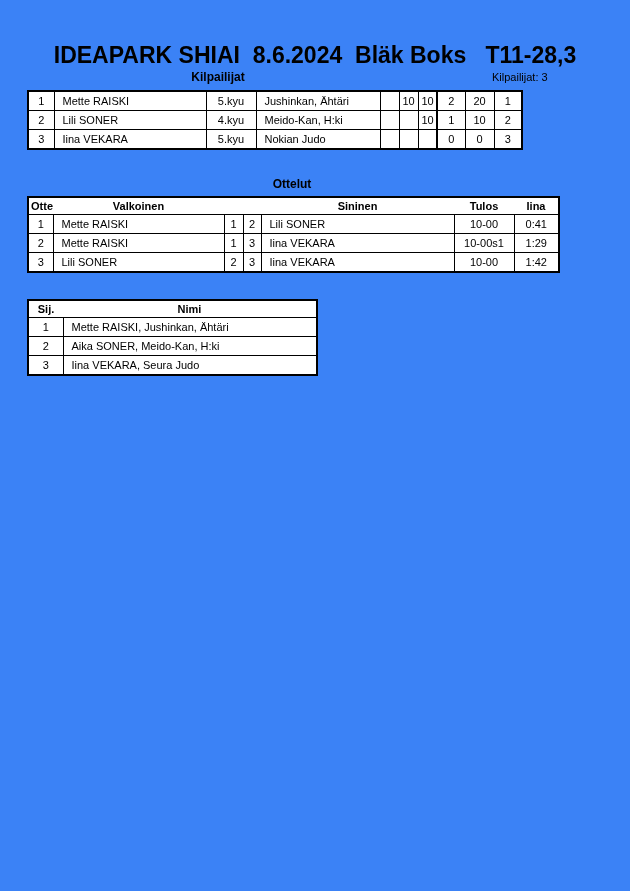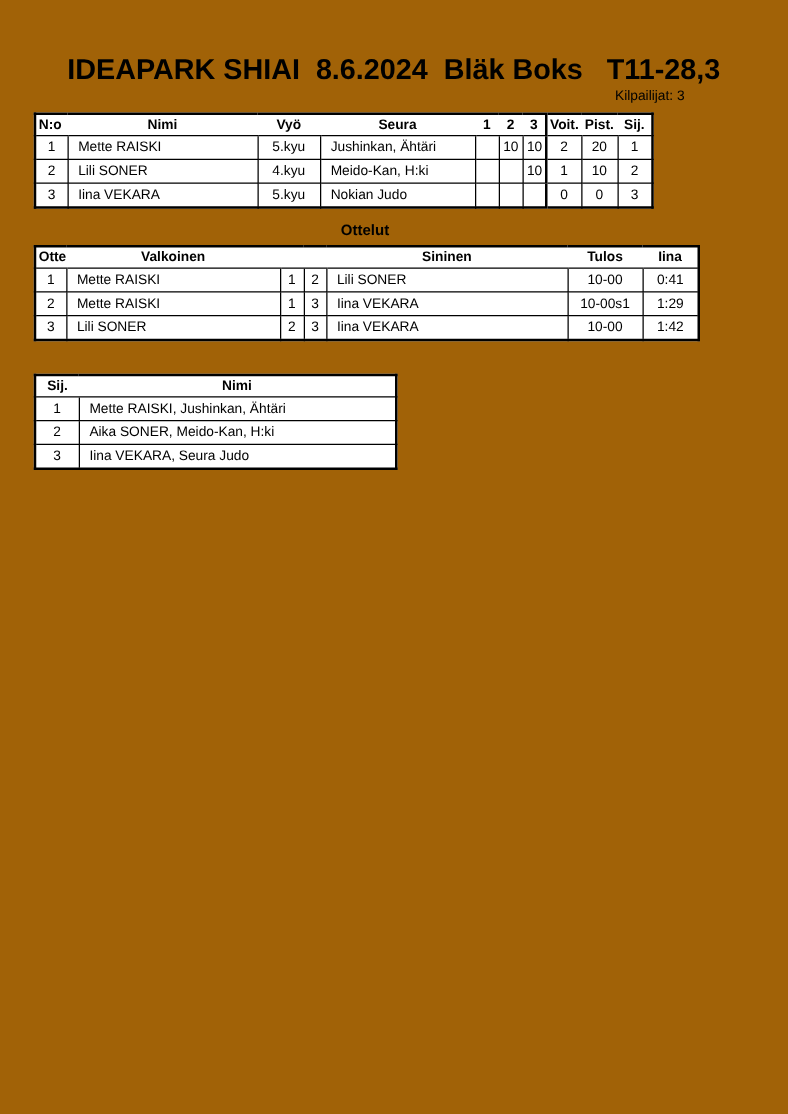--- a/index.html
+++ b/index.html
@@ -4,21 +4,21 @@
 <style>
   * { margin: 0; padding: 0; box-sizing: content-box; }
   html, body { background: #fff; }
   body {
     width: 630px; height: 891px;
     font-family: "Liberation Sans", sans-serif;
     color: #000;
     position: relative;
     overflow: hidden;
   }
-  .page { position: relative; width: 630px; height: 891px; background: #a16207; }
+  .page { position: relative; width: 630px; height: 891px; background: #3b82f6; }
 
   .title {
     position: absolute; top: 42px; left: 0; width: 630px;
     text-align: center;
     font-size: 23px; font-weight: bold;
     white-space: pre;
     letter-spacing: 0px;
   }
   .sec-heading {
     position: absolute;
@@ -69,48 +69,37 @@
   th.hleft { text-align: left; padding-left: 2px; }
   .thickleft { border-left: 2px solid #000 !important; }
 </style>
 </head>
 <body>
 
 <div class="page">
 
   <div class="title">IDEAPARK SHIAI  8.6.2024  Bläk Boks   T11-28,3</div>
 
+  <div class="sec-heading heading-kilpailijat">Kilpailijat</div>
   <div class="competitors-count">Kilpailijat: 3</div>
 
   <table id="tbl-kilpailijat">
     <colgroup>
       <col style="width:26px">
         <col style="width:152px">
         <col style="width:50px">
         <col style="width:124px">
       <col style="width:19px">
         <col style="width:19px">
         <col style="width:19px">
       <col style="width:28px">
         <col style="width:29px">
         <col style="width:28px">
     </colgroup>
     <tbody>
-        <tr>
-      <th class="hleft">N:o</th>
-      <th>Nimi</th>
-      <th>Vyö</th>
-      <th>Seura</th>
-      <th>1</th>
-      <th>2</th>
-      <th>3</th>
-      <th class="thickleft">Voit.</th>
-      <th>Pist.</th>
-      <th>Sij.</th>
-    </tr>
     <tr>
       <td>1</td>
       <td class="left">Mette RAISKI</td>
       <td>5.kyu</td>
       <td class="left">Jushinkan, Ähtäri</td>
       <td></td>
       <td>10</td>
       <td>10</td>
       <td class="thickleft">2</td>
       <td>20</td>

